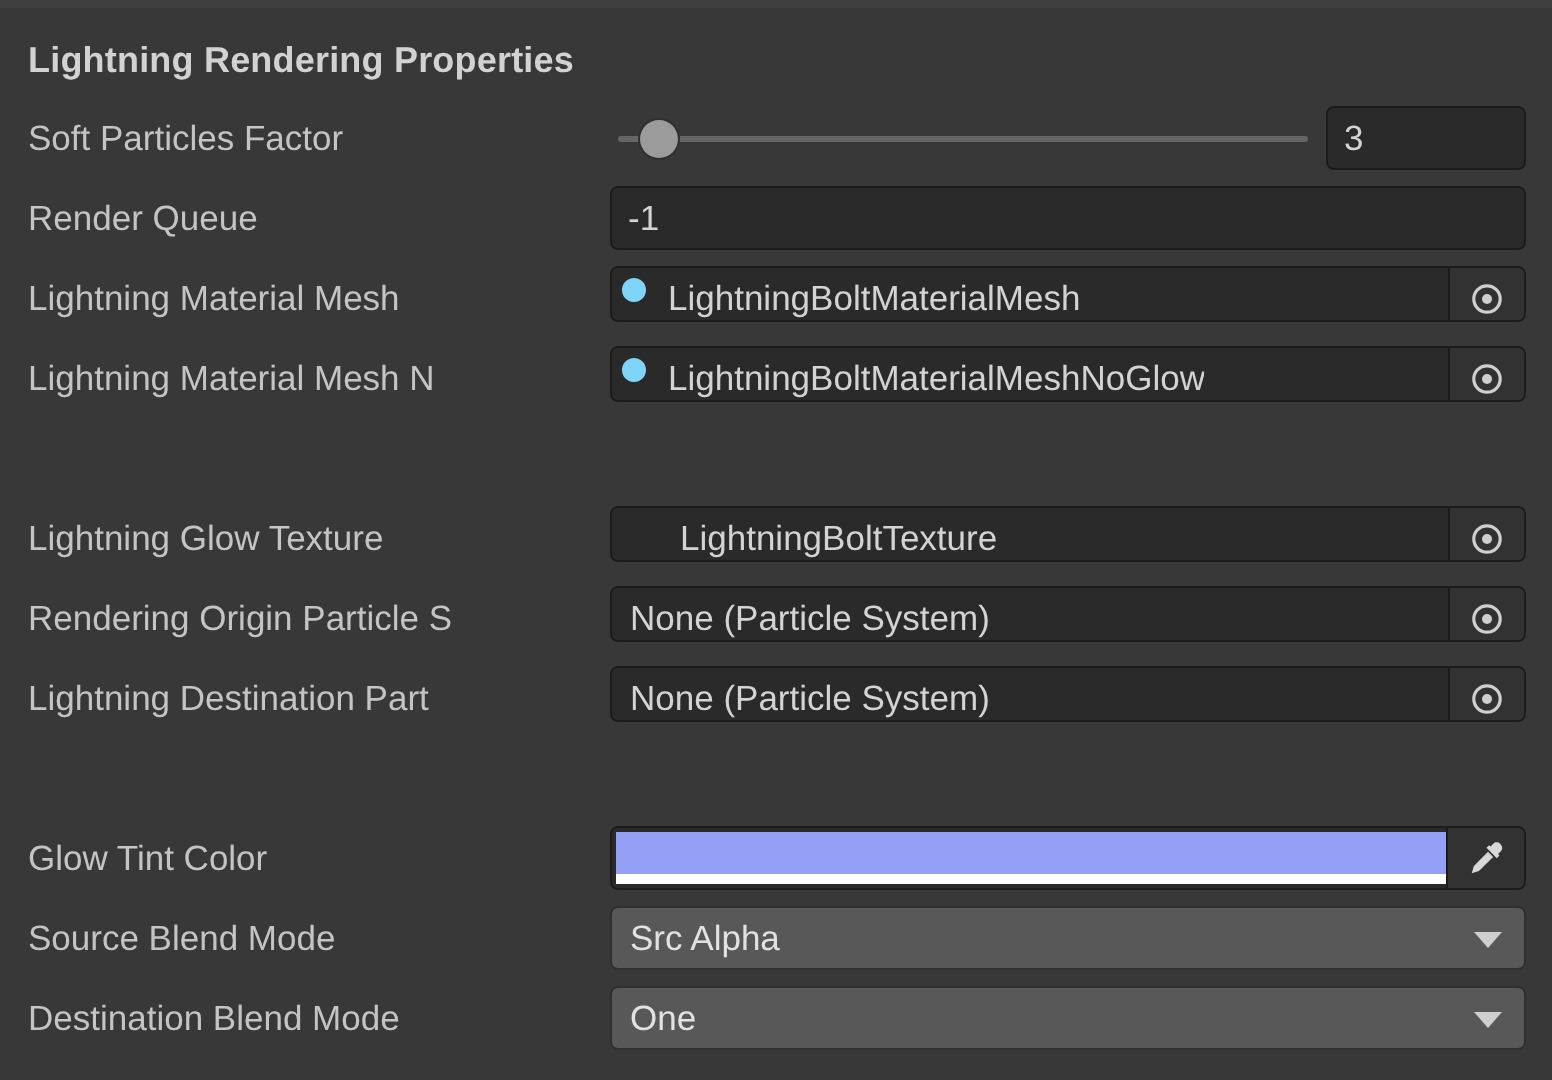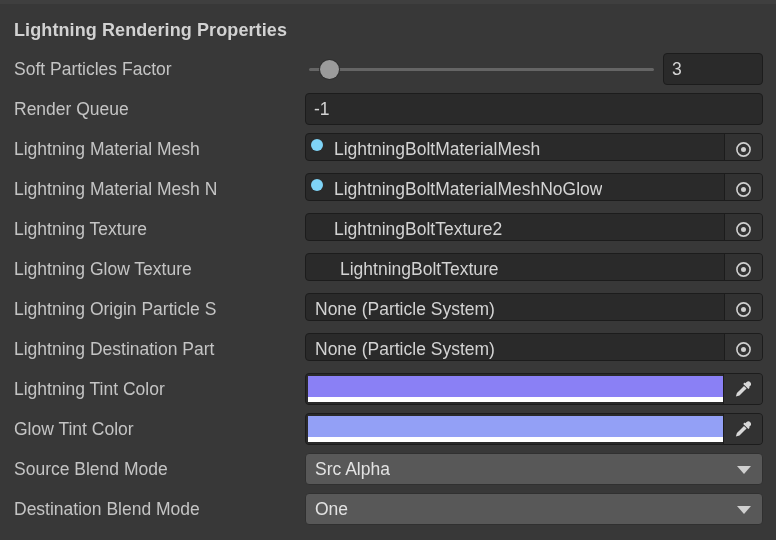--- a/index.html
+++ b/index.html
@@ -362,39 +362,20 @@
         <div class="obj-picker">
           <svg width="19" height="19" viewBox="0 0 19 19">
             <circle cx="9.5" cy="9.5" r="6.6" fill="none" stroke="#cfcfcf" stroke-width="1.6"></circle>
             <circle cx="9.5" cy="9.5" r="2.5" fill="#cfcfcf"></circle>
           </svg>
         </div>
       </div>
     </div>
   </div>
 
-  <div class="row" style="top:209px;">
-    <div class="row-label">Lightning Texture</div>
-    <div class="field-area">
-      <div class="obj-field">
-        <div class="obj-inner">
-          <span class="obj-icon">
-            <span class="icon-tex-gradient"></span>
-          </span>
-          <span class="obj-text">LightningBoltTexture2</span>
-        </div>
-        <div class="obj-picker">
-          <svg width="19" height="19" viewBox="0 0 19 19">
-            <circle cx="9.5" cy="9.5" r="6.6" fill="none" stroke="#cfcfcf" stroke-width="1.6"></circle>
-            <circle cx="9.5" cy="9.5" r="2.5" fill="#cfcfcf"></circle>
-          </svg>
-        </div>
-      </div>
-    </div>
-  </div>
 
   <div class="row" style="top:249px;padding-left:44px;">
     <div class="row-label">Lightning Glow Texture</div>
     <div class="field-area">
       <div class="obj-field">
         <div class="obj-inner">
           <span class="obj-icon">
             <span class="icon-tex-glow"></span>
           </span>
           <span class="obj-text indent">LightningBoltTexture</span>
@@ -403,21 +384,21 @@
           <svg width="19" height="19" viewBox="0 0 19 19">
             <circle cx="9.5" cy="9.5" r="6.6" fill="none" stroke="#cfcfcf" stroke-width="1.6"></circle>
             <circle cx="9.5" cy="9.5" r="2.5" fill="#cfcfcf"></circle>
           </svg>
         </div>
       </div>
     </div>
   </div>
 
   <div class="row" style="top:289px;">
-    <div class="row-label">Lightning Origin Particle S</div>
+    <div class="row-label">Rendering Origin Particle S</div>
     <div class="field-area">
       <div class="obj-field">
         <div class="obj-inner">
           <span class="obj-text" style="margin-left:9px;">None (Particle System)</span>
         </div>
         <div class="obj-picker">
           <svg width="19" height="19" viewBox="0 0 19 19">
             <circle cx="9.5" cy="9.5" r="6.6" fill="none" stroke="#cfcfcf" stroke-width="1.6"></circle>
             <circle cx="9.5" cy="9.5" r="2.5" fill="#cfcfcf"></circle>
           </svg>
@@ -436,56 +417,39 @@
         <div class="obj-picker">
           <svg width="19" height="19" viewBox="0 0 19 19">
             <circle cx="9.5" cy="9.5" r="6.6" fill="none" stroke="#cfcfcf" stroke-width="1.6"></circle>
             <circle cx="9.5" cy="9.5" r="2.5" fill="#cfcfcf"></circle>
           </svg>
         </div>
       </div>
     </div>
   </div>
 
-  <div class="row" style="top:369px;">
-    <div class="row-label">Lightning Tint Color</div>
+
+  <div class="row" style="top:409px;">
+    <div class="row-label">Glow Tint Color</div>
     <div class="field-area">
       <div class="color-field">
         <div class="color-swatch">
-          <div class="color-main" style="background: rgb(138, 128, 245);"></div>
+          <div class="color-main" style="background: rgb(147, 160, 246);"></div>
           <div class="color-alpha" style="background: rgb(255, 255, 255);"></div>
         </div>
         <div class="color-picker-btn">
           <svg width="21" height="21" viewBox="0 0 24 24">
             <path d="M19.5 3.3c-1.1-1.1-2.8-1.1-3.9 0l-1.6 1.6-0.8-0.8-1.5 1.5 5.9 5.9 1.5-1.5-0.8-0.8 1.6-1.6c1.1-1.1 1.1-2.8-0.4-4.3z" fill="#d8d8d8"></path>
             <path d="M12.6 7.9l-8.1 8.1-1.2 4.1 4.1-1.2 8.1-8.1z" fill="#d8d8d8"></path>
           </svg>
         </div>
       </div>
     </div>
   </div>
 
-  <div class="row" style="top:409px;">
-    <div class="row-label">Glow Tint Color</div>
-    <div class="field-area">
-      <div class="color-field">
-        <div class="color-swatch">
-          <div class="color-main" style="background: rgb(147, 160, 246);"></div>
-          <div class="color-alpha" style="background: rgb(255, 255, 255);"></div>
-        </div>
-        <div class="color-picker-btn">
-          <svg width="21" height="21" viewBox="0 0 24 24">
-            <path d="M19.5 3.3c-1.1-1.1-2.8-1.1-3.9 0l-1.6 1.6-0.8-0.8-1.5 1.5 5.9 5.9 1.5-1.5-0.8-0.8 1.6-1.6c1.1-1.1 1.1-2.8-0.4-4.3z" fill="#d8d8d8"></path>
-            <path d="M12.6 7.9l-8.1 8.1-1.2 4.1 4.1-1.2 8.1-8.1z" fill="#d8d8d8"></path>
-          </svg>
-        </div>
-      </div>
-    </div>
-  </div>
-
   <div class="row" style="top:449px;">
     <div class="row-label">Source Blend Mode</div>
     <div class="field-area">
       <div class="dropdown">
         <div class="dropdown-text">Src Alpha</div>
         <div class="dropdown-arrow"></div>
       </div>
     </div>
   </div>
 

